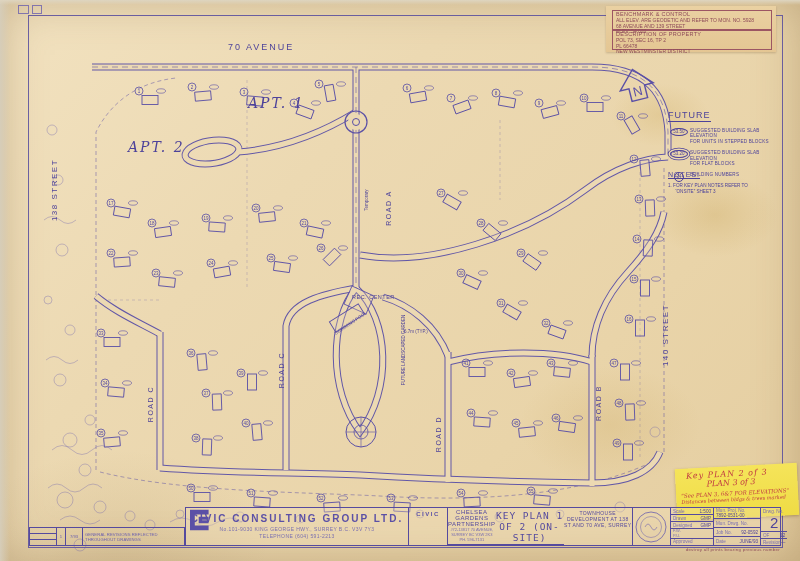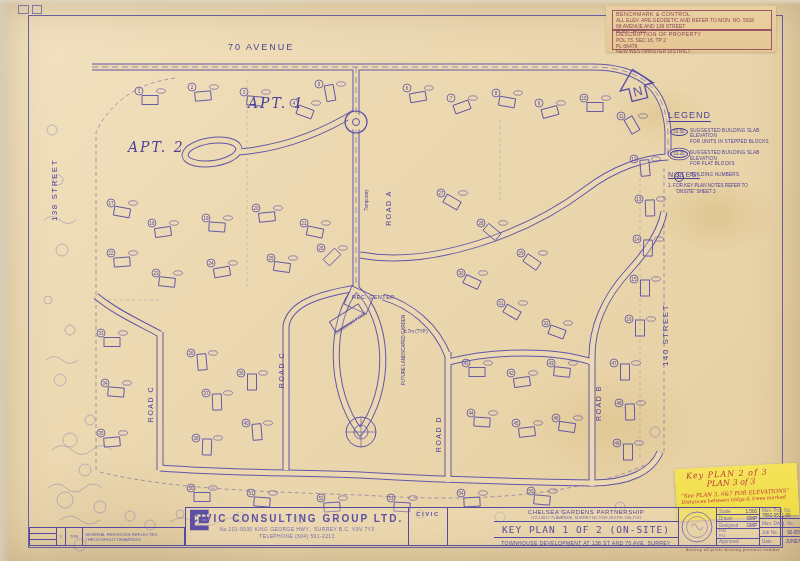--- a/index.html
+++ b/index.html
@@ -69,21 +69,21 @@
   .yl3{font-size:5.5px;margin-top:3px;}
   .yl4{font-size:5px;}
   
   .tblock{position:absolute;left:185px;top:507px;width:596px;height:39px;
     border:1.2px solid #554a9e;display:flex;background:rgba(240,224,190,.35);box-sizing:border-box;}
   .tb-civic{flex:0 0 222px;border-right:1.2px solid #554a9e;text-align:center;padding-top:5px;}
   .tb-name{font-size:10px;font-weight:bold;letter-spacing:2px;color:#5b50a6;}
   .tb-addr,.tb-tel{font-size:5px;color:#7a6fb0;margin-top:1.5px;letter-spacing:.4px;}
   .tb-logo{flex:0 0 38px;border-right:1.2px solid #554a9e;text-align:center;padding-top:3px;}
   .tb-logotx{font-size:6px;font-weight:bold;letter-spacing:1.5px;color:#5b50a6;}
-  .tb-client{flex:0 0 184px;border-right:1.2px solid #554a9e;display:flex;flex-direction:column;text-align:center;margin-left:46px;}
+  .tb-client{flex:0 0 184px;border-right:1.2px solid #554a9e;display:flex;text-align:center;}
   .tb-crow1{border-bottom:1px solid #554a9e;padding:1px 0;}
   .tb-cname{font-size:6px;letter-spacing:.5px;}
   .tb-caddr{font-size:4px;color:#7a6fb0;}
   .tb-title{font-size:9.5px;letter-spacing:1px;padding:2px 0;border-bottom:1px solid #554a9e;font-family:"DejaVu Sans Mono",monospace;}
   .tb-sub{font-size:5px;letter-spacing:.4px;padding-top:2px;}
   .tb-seal{flex:0 0 37px;border-right:1.2px solid #554a9e;position:relative;}
   .tb-fields{flex:1;display:flex;font-size:4.6px;}
   .fcol1{flex:0 0 42px;border-right:1px solid #554a9e;display:flex;flex-direction:column;}
   .fcol2{flex:0 0 46px;border-right:1px solid #554a9e;display:flex;flex-direction:column;}
   .fcol3{flex:1;display:flex;flex-direction:column;}
@@ -486,21 +486,21 @@
     </div>
     <div class="bmbox" style="top:24px;height:16px;">
       <div class="bt">DESCRIPTION OF PROPERTY</div>
       <div>POL 73, SEC 16, TP 2</div>
       <div>PL 66478</div>
       <div>NEW WESTMINSTER DISTRICT</div>
     </div>
   </div>
 
   <div class="legend">
-    <div class="lg-title">LEGEND</div>
+    <div class="lg-title">FUTURE</div>
     <div class="lg-item">
       <div class="lg-sym">
           <span class="oval">53.50</span>
         </div>
       <div class="lg-txt">
           <div>SUGGESTED BUILDING SLAB ELEVATION</div>
           <div>FOR UNITS IN STEPPED BLOCKS</div>
         </div>
     </div>
     <div class="lg-item">

